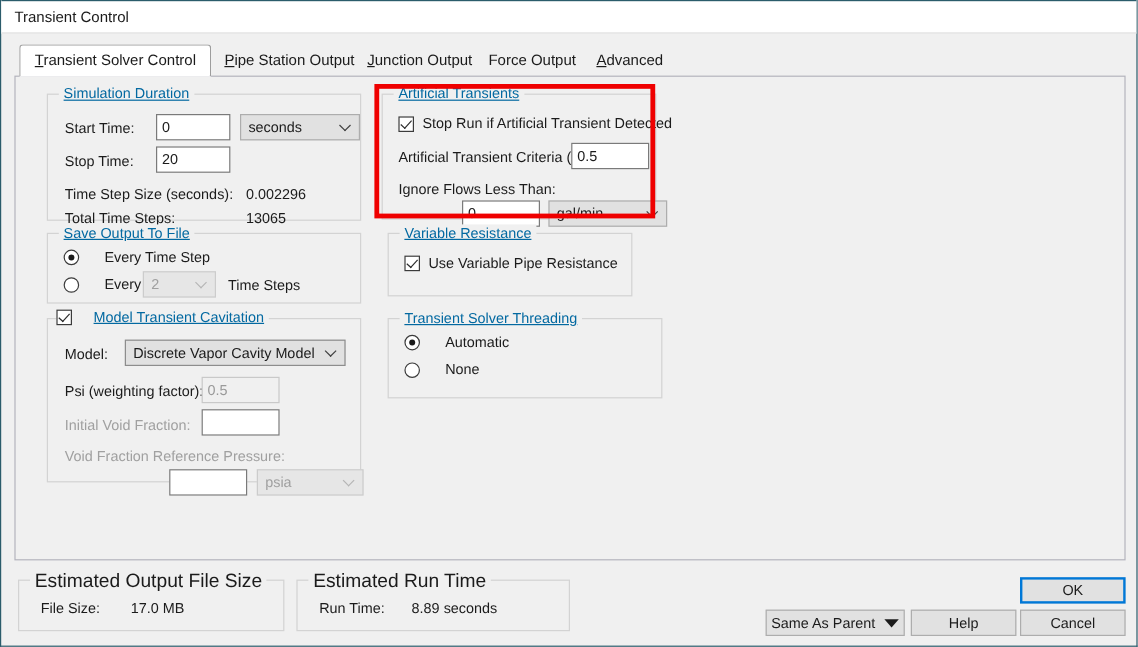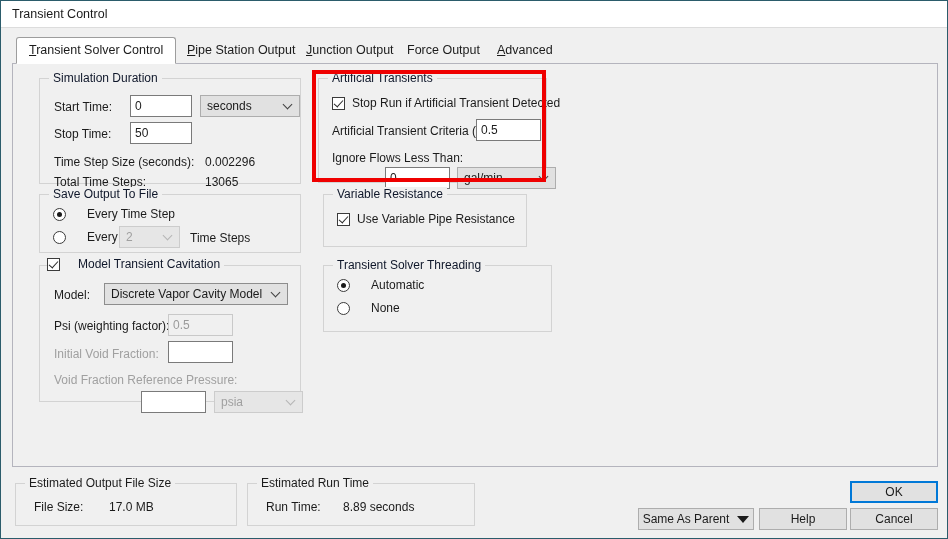--- a/index.html
+++ b/index.html
@@ -81,22 +81,23 @@
     position: absolute;
     border: 1px solid #d3d3d3;
     background: transparent;
   }
   .group > .legend {
     position: absolute;
     top: -8px; left: 9px;
     padding: 0 4px;
     background: #f0f0f0;
     font-size: 12px;
-    color: #0f172a;
-    white-space: nowrap;
+    color: #0369a1;
+    white-space: nowrap;
+    text-decoration: underline;
   }
   .group > .legend.withcheck {
     left: 7px;
     padding: 0 4px 0 0;
     display: flex;
     align-items: center;
     gap: 18px;
     top: -9px;
   }
 
@@ -235,21 +236,21 @@
   
   .botgroup {
     position: absolute;
     border: 1px solid #d3d3d3;
   }
   .botgroup > .legend {
     position: absolute;
     top: -8px; left: 9px;
     padding: 0 4px;
     background: #f0f0f0;
-    font-size: 12px;
+    font-size: 16px;
     color: #1b1b1b;
     white-space: nowrap;
   }
 
   .btn {
     position: absolute;
     background: #e1e1e1;
     border: 1px solid #adadad;
     font-family: "Liberation Sans", sans-serif;
     font-size: 12px;
@@ -307,21 +308,21 @@
       <div class="legend">Simulation Duration</div>
 
       <div class="lbl" style="left:14px;top:21px;">Start Time:</div>
       <div class="tbox" style="left:90px;top:16px;width:62px;height:22px;">0</div>
       <div class="combo" style="left:160px;top:16px;width:100px;height:22px;">
         <span class="ctext">seconds</span>
         <span class="carrow"></span>
       </div>
 
       <div class="lbl" style="left:14px;top:48px;">Stop Time:</div>
-      <div class="tbox" style="left:90px;top:43px;width:62px;height:22px;">50</div>
+      <div class="tbox" style="left:90px;top:43px;width:62px;height:22px;">20</div>
 
       <div class="lbl" style="left:14px;top:76px;">Time Step Size (seconds):</div>
       <div class="val" style="left:165px;top:76px;">0.002296</div>
 
       <div class="lbl" style="left:14px;top:96px;">Total Time Steps:</div>
       <div class="val" style="left:165px;top:96px;">13065</div>
     </div>
 
     <div class="group" style="left:26px;top:130px;width:262px;height:59px;">
       <div class="legend">Save Output To File</div>

